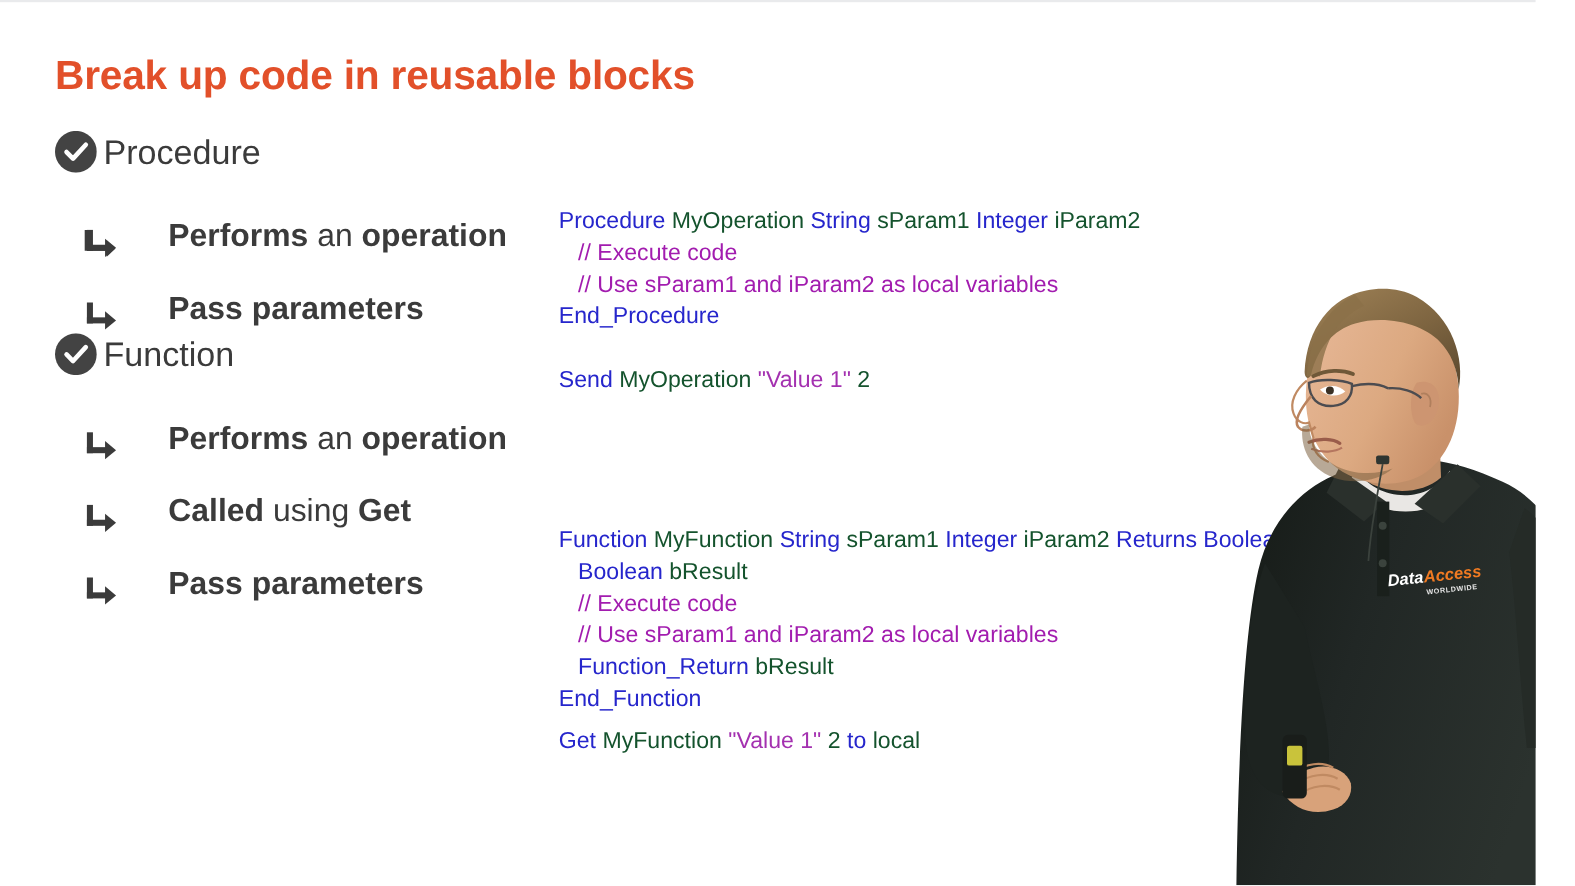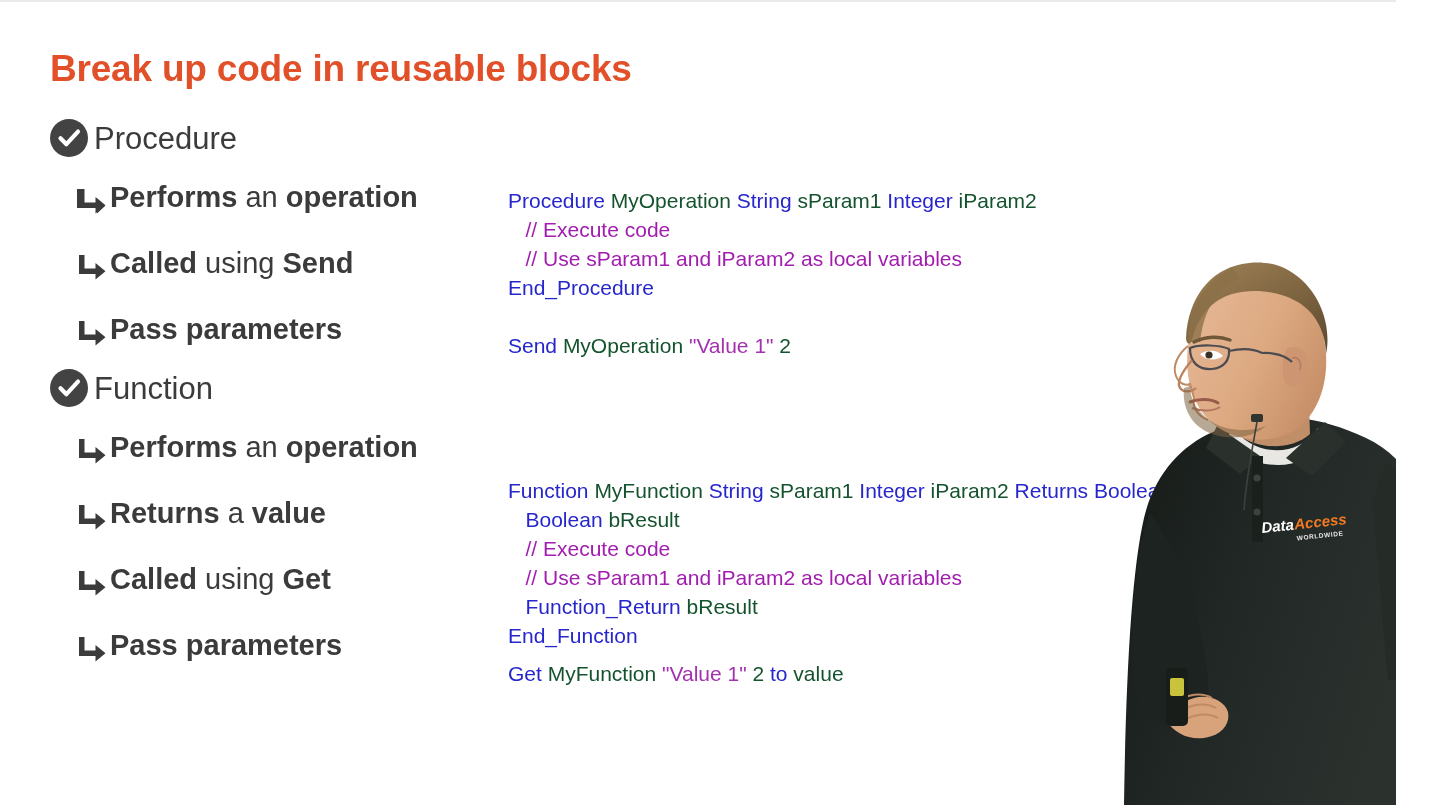--- a/index.html
+++ b/index.html
@@ -56,23 +56,24 @@
     margin-right: 6px;
   }
   .lvl1-label {
     font-size: 31px;
     color: #3b3b3b;
     line-height: 1;
     white-space: nowrap;
   }
   .lvl2 {
     display: flex;
-    align-items: center;
+    align-items: flex-end;
     height: 66px;
     padding-left: 27px;
+    gap: 43px;
   }
   .arrow-icon {
     flex: 0 0 auto;
     width: 30px;
     height: 26px;
     margin-right: 3px;
     position: relative;
     top: 4px;
   }
   .lvl2-text {
@@ -141,30 +142,20 @@
         <svg viewBox="0 0 30 26" width="30" height="26" aria-hidden="true">
           <path d="M3 1 L3 16 L20 16 L20 10.5 L28 18 L20 25.5 L20 20 L3 20 L-1 20 L-1 1 Z" fill="#3b3b3b"></path>
           <rect x="2" y="1" width="5.5" height="19" fill="#3b3b3b"></rect>
           <rect x="2" y="14.5" width="19" height="5.5" fill="#3b3b3b"></rect>
           <path d="M18.5 9 L28.5 17.3 L18.5 25.6 Z" fill="#3b3b3b"></path>
         </svg>
       </span>
       <span class="lvl2-text"><span class="b">Performs</span><span class="n"> an </span><span class="b">operation</span></span>
     </div>
 
-    <div class="lvl2">
-      <span class="arrow-icon">
-        <svg viewBox="0 0 30 26" width="30" height="26" aria-hidden="true">
-          <rect x="2" y="1" width="5.5" height="19" fill="#3b3b3b"></rect>
-          <rect x="2" y="14.5" width="19" height="5.5" fill="#3b3b3b"></rect>
-          <path d="M18.5 9 L28.5 17.3 L18.5 25.6 Z" fill="#3b3b3b"></path>
-        </svg>
-      </span>
-      <span class="lvl2-text"><span class="b">Called</span><span class="n"> using </span><span class="b">Send</span></span>
-    </div>
 
     <div class="lvl2">
       <span class="arrow-icon">
         <svg viewBox="0 0 30 26" width="30" height="26" aria-hidden="true">
           <rect x="2" y="1" width="5.5" height="19" fill="#3b3b3b"></rect>
           <rect x="2" y="14.5" width="19" height="5.5" fill="#3b3b3b"></rect>
           <path d="M18.5 9 L28.5 17.3 L18.5 25.6 Z" fill="#3b3b3b"></path>
         </svg>
       </span>
       <span class="lvl2-text"><span class="b">Pass parameters</span><span class="n"></span><span class="b"></span></span>
@@ -184,30 +175,20 @@
       <span class="arrow-icon">
         <svg viewBox="0 0 30 26" width="30" height="26" aria-hidden="true">
           <rect x="2" y="1" width="5.5" height="19" fill="#3b3b3b"></rect>
           <rect x="2" y="14.5" width="19" height="5.5" fill="#3b3b3b"></rect>
           <path d="M18.5 9 L28.5 17.3 L18.5 25.6 Z" fill="#3b3b3b"></path>
         </svg>
       </span>
       <span class="lvl2-text"><span class="b">Performs</span><span class="n"> an </span><span class="b">operation</span></span>
     </div>
 
-    <div class="lvl2">
-      <span class="arrow-icon">
-        <svg viewBox="0 0 30 26" width="30" height="26" aria-hidden="true">
-          <rect x="2" y="1" width="5.5" height="19" fill="#3b3b3b"></rect>
-          <rect x="2" y="14.5" width="19" height="5.5" fill="#3b3b3b"></rect>
-          <path d="M18.5 9 L28.5 17.3 L18.5 25.6 Z" fill="#3b3b3b"></path>
-        </svg>
-      </span>
-      <span class="lvl2-text"><span class="b">Returns</span><span class="n"> a </span><span class="b">value</span></span>
-    </div>
 
     <div class="lvl2">
       <span class="arrow-icon">
         <svg viewBox="0 0 30 26" width="30" height="26" aria-hidden="true">
           <rect x="2" y="1" width="5.5" height="19" fill="#3b3b3b"></rect>
           <rect x="2" y="14.5" width="19" height="5.5" fill="#3b3b3b"></rect>
           <path d="M18.5 9 L28.5 17.3 L18.5 25.6 Z" fill="#3b3b3b"></path>
         </svg>
       </span>
       <span class="lvl2-text"><span class="b">Called</span><span class="n"> using </span><span class="b">Get</span></span>
@@ -233,21 +214,21 @@
 
   <div class="code" id="code-send"><span class="kw">Send</span><span class="id"> MyOperation </span><span class="st">"Value 1"</span><span class="id"> 2</span></div>
 
   <div class="code" id="code-func"><span class="kw">Function</span><span class="id"> MyFunction </span><span class="kw">String</span><span class="id"> sParam1 </span><span class="kw">Integer</span><span class="id"> iParam2 </span><span class="kw">Returns Boolean</span>
 <span class="kw">   Boolean</span><span class="id"> bResult</span>
 <span class="cm">   // Execute code</span>
 <span class="cm">   // Use sParam1 and iParam2 as local variables</span>
 <span class="kw">   Function_Return</span><span class="id"> bResult</span>
 <span class="kw">End_Function</span></div>
 
-  <div class="code" id="code-get"><span class="kw">Get</span><span class="id"> MyFunction </span><span class="st">"Value 1"</span><span class="id"> 2 </span><span class="kw">to</span><span class="id"> value</span></div>
+  <div class="code" id="code-get"><span class="kw">Get</span><span class="id"> MyFunction </span><span class="st">"Value 1"</span><span class="id"> 2 </span><span class="kw">to</span><span class="id"> local</span></div>
 
   <div id="presenter">
     <svg viewBox="0 0 312 555" width="312" height="555" aria-hidden="true">
       <defs>
         <linearGradient id="shirtGrad" x1="0" y1="0" x2="1" y2="0.4">
           <stop offset="0%" stop-color="#151a16"></stop>
           <stop offset="45%" stop-color="#212725"></stop>
           <stop offset="100%" stop-color="#2b322e"></stop>
         </linearGradient>
         <linearGradient id="skinGrad" x1="0" y1="0" x2="1" y2="0.6">

